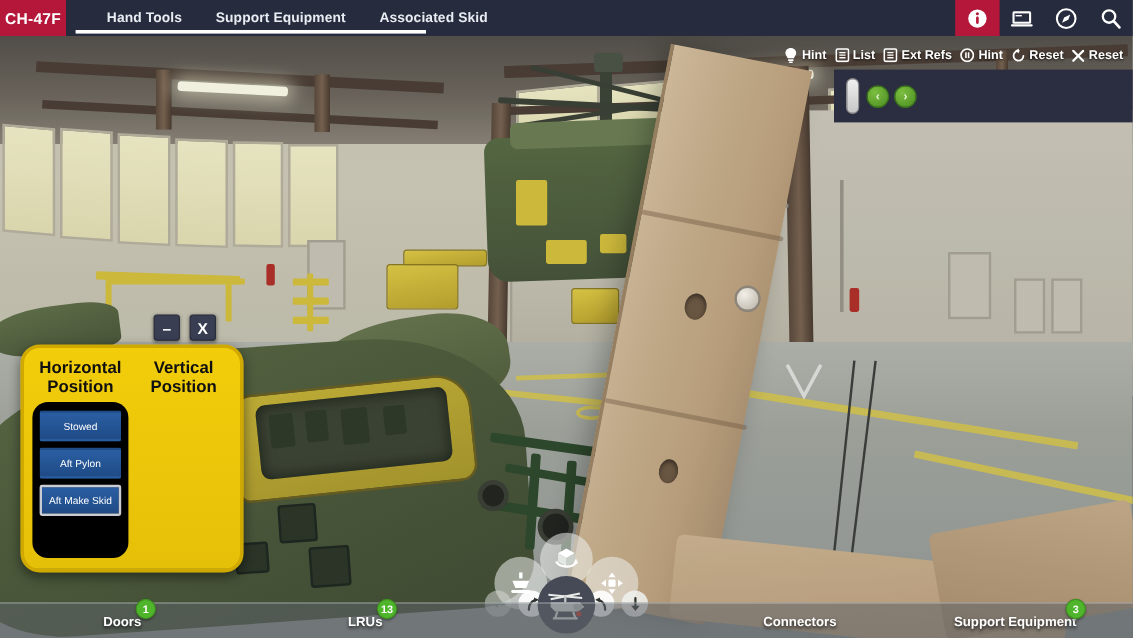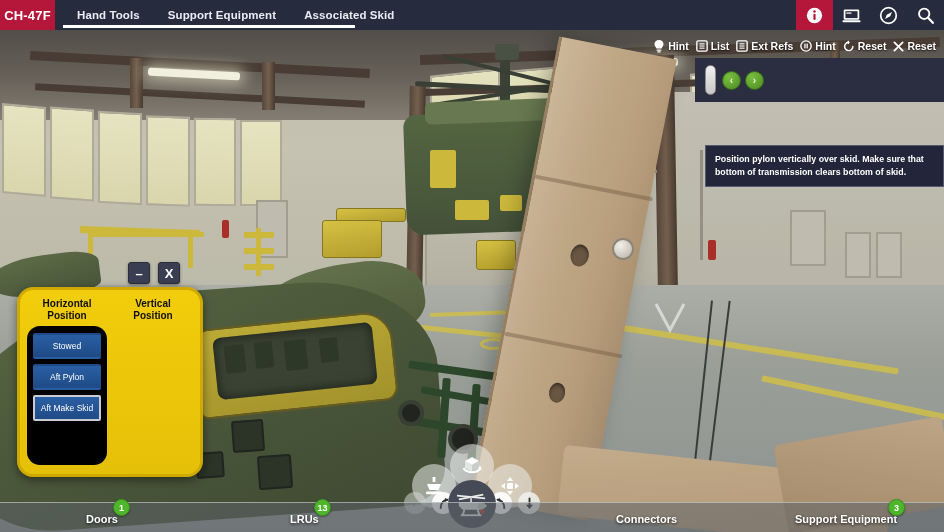--- a/index.html
+++ b/index.html
@@ -261,21 +261,21 @@
   
   .topbar {
     position:absolute; left:0; top:0; width:944px; height:30px;
     background:#262b3d; display:flex; align-items:stretch; z-index:40;
   }
   .brand {
     width:55px; background:#b5173a; color:#fff;
     display:flex; align-items:center; justify-content:center;
     font-weight:bold; font-size:13px; letter-spacing:.2px;
   }
-  .nav-tabs { display:flex; gap:0; padding-left:8px; position:relative; }
+  .nav-tabs { display:flex; gap:0; padding-left:20px; position:relative; }
   .nav-tab {
     color:#e9ecf2; font-size:11.5px; font-weight:bold; padding:0 14px;
     display:flex; align-items:center; height:30px; cursor:pointer; letter-spacing:.1px;
   }
   .nav-underline {
     position:absolute; left:8px; bottom:2px; width:292px; height:3px; background:#ffffff;
   }
   .topbar-spacer { flex:1; }
   .top-icons { display:flex; align-items:stretch; }
   .top-icon {
@@ -357,21 +357,21 @@
   }
   .ctrl-panel {
     position:absolute; left:17px; top:287px; width:186px; height:190px;
     background: linear-gradient(180deg,#f2cd0b,#e5c008);
     border:3px solid #cfa900; border-radius:16px; z-index:30;
     box-shadow: 0 3px 10px rgba(0,0,0,.45);
     display:flex; padding:8px 7px 9px 7px; gap:6px;
   }
   .ctrl-col { flex:1; display:flex; flex-direction:column; align-items:center; }
   .ctrl-head {
-    color:#101010; font-size:10px; font-weight:bold; text-align:center;
+    color:#101010; font-size:14px; font-weight:bold; text-align:center;
     line-height:1.15; margin-bottom:5px;
   }
   .ctrl-body {
     background:#000000; border-radius:13px; width:100%; flex:1;
     padding:7px 6px; display:flex; flex-direction:column; gap:5px; align-items:center;
   }
   .ctrl-btn {
     width:100%; height:26px; background: linear-gradient(180deg,#2a5ea3,#1f4b86);
     color:#ffffff; font-size:8.5px; display:flex; align-items:center;
     justify-content:center; cursor:pointer; border:2px solid transparent;
@@ -643,21 +643,20 @@
   </div>
 
   <div class="task-panel">
     <div class="step-box">
       <div class="step-scroll"></div>
       <div class="step-nav">
         <div class="nav-circle">‹</div>
         <div class="nav-circle">›</div>
       </div>
     </div>
-    <div class="tooltip">Position pylon vertically over skid. Make sure that bottom of transmission clears bottom of skid.</div>
   </div>
 
   <div class="winbtns">
     <div class="winbtn">–</div>
     <div class="winbtn">X</div>
   </div>
 
   <div class="ctrl-panel">
     <div class="ctrl-col">
       <div class="ctrl-head">
@@ -743,19 +742,19 @@
     </div>
   </div>
 
   <div class="bottombar">
     <div class="bb-item" style="left:86px;">Doors</div>
     <div class="bb-badge" style="left:113px; top:-4px;">1</div>
 
     <div class="bb-item" style="left:290px;">LRUs</div>
     <div class="bb-badge" style="left:314px; top:-4px;">13</div>
 
-    <div class="bb-item" style="left:616px;">Connectors</div>
+    <div class="bb-item" style="left:636px;">Connectors</div>
 
     <div class="bb-item" style="left:795px;">Support Equipment</div>
     <div class="bb-badge" style="left:888px; top:-4px;">3</div>
   </div>
 
 </div>
 
 </body></html>

